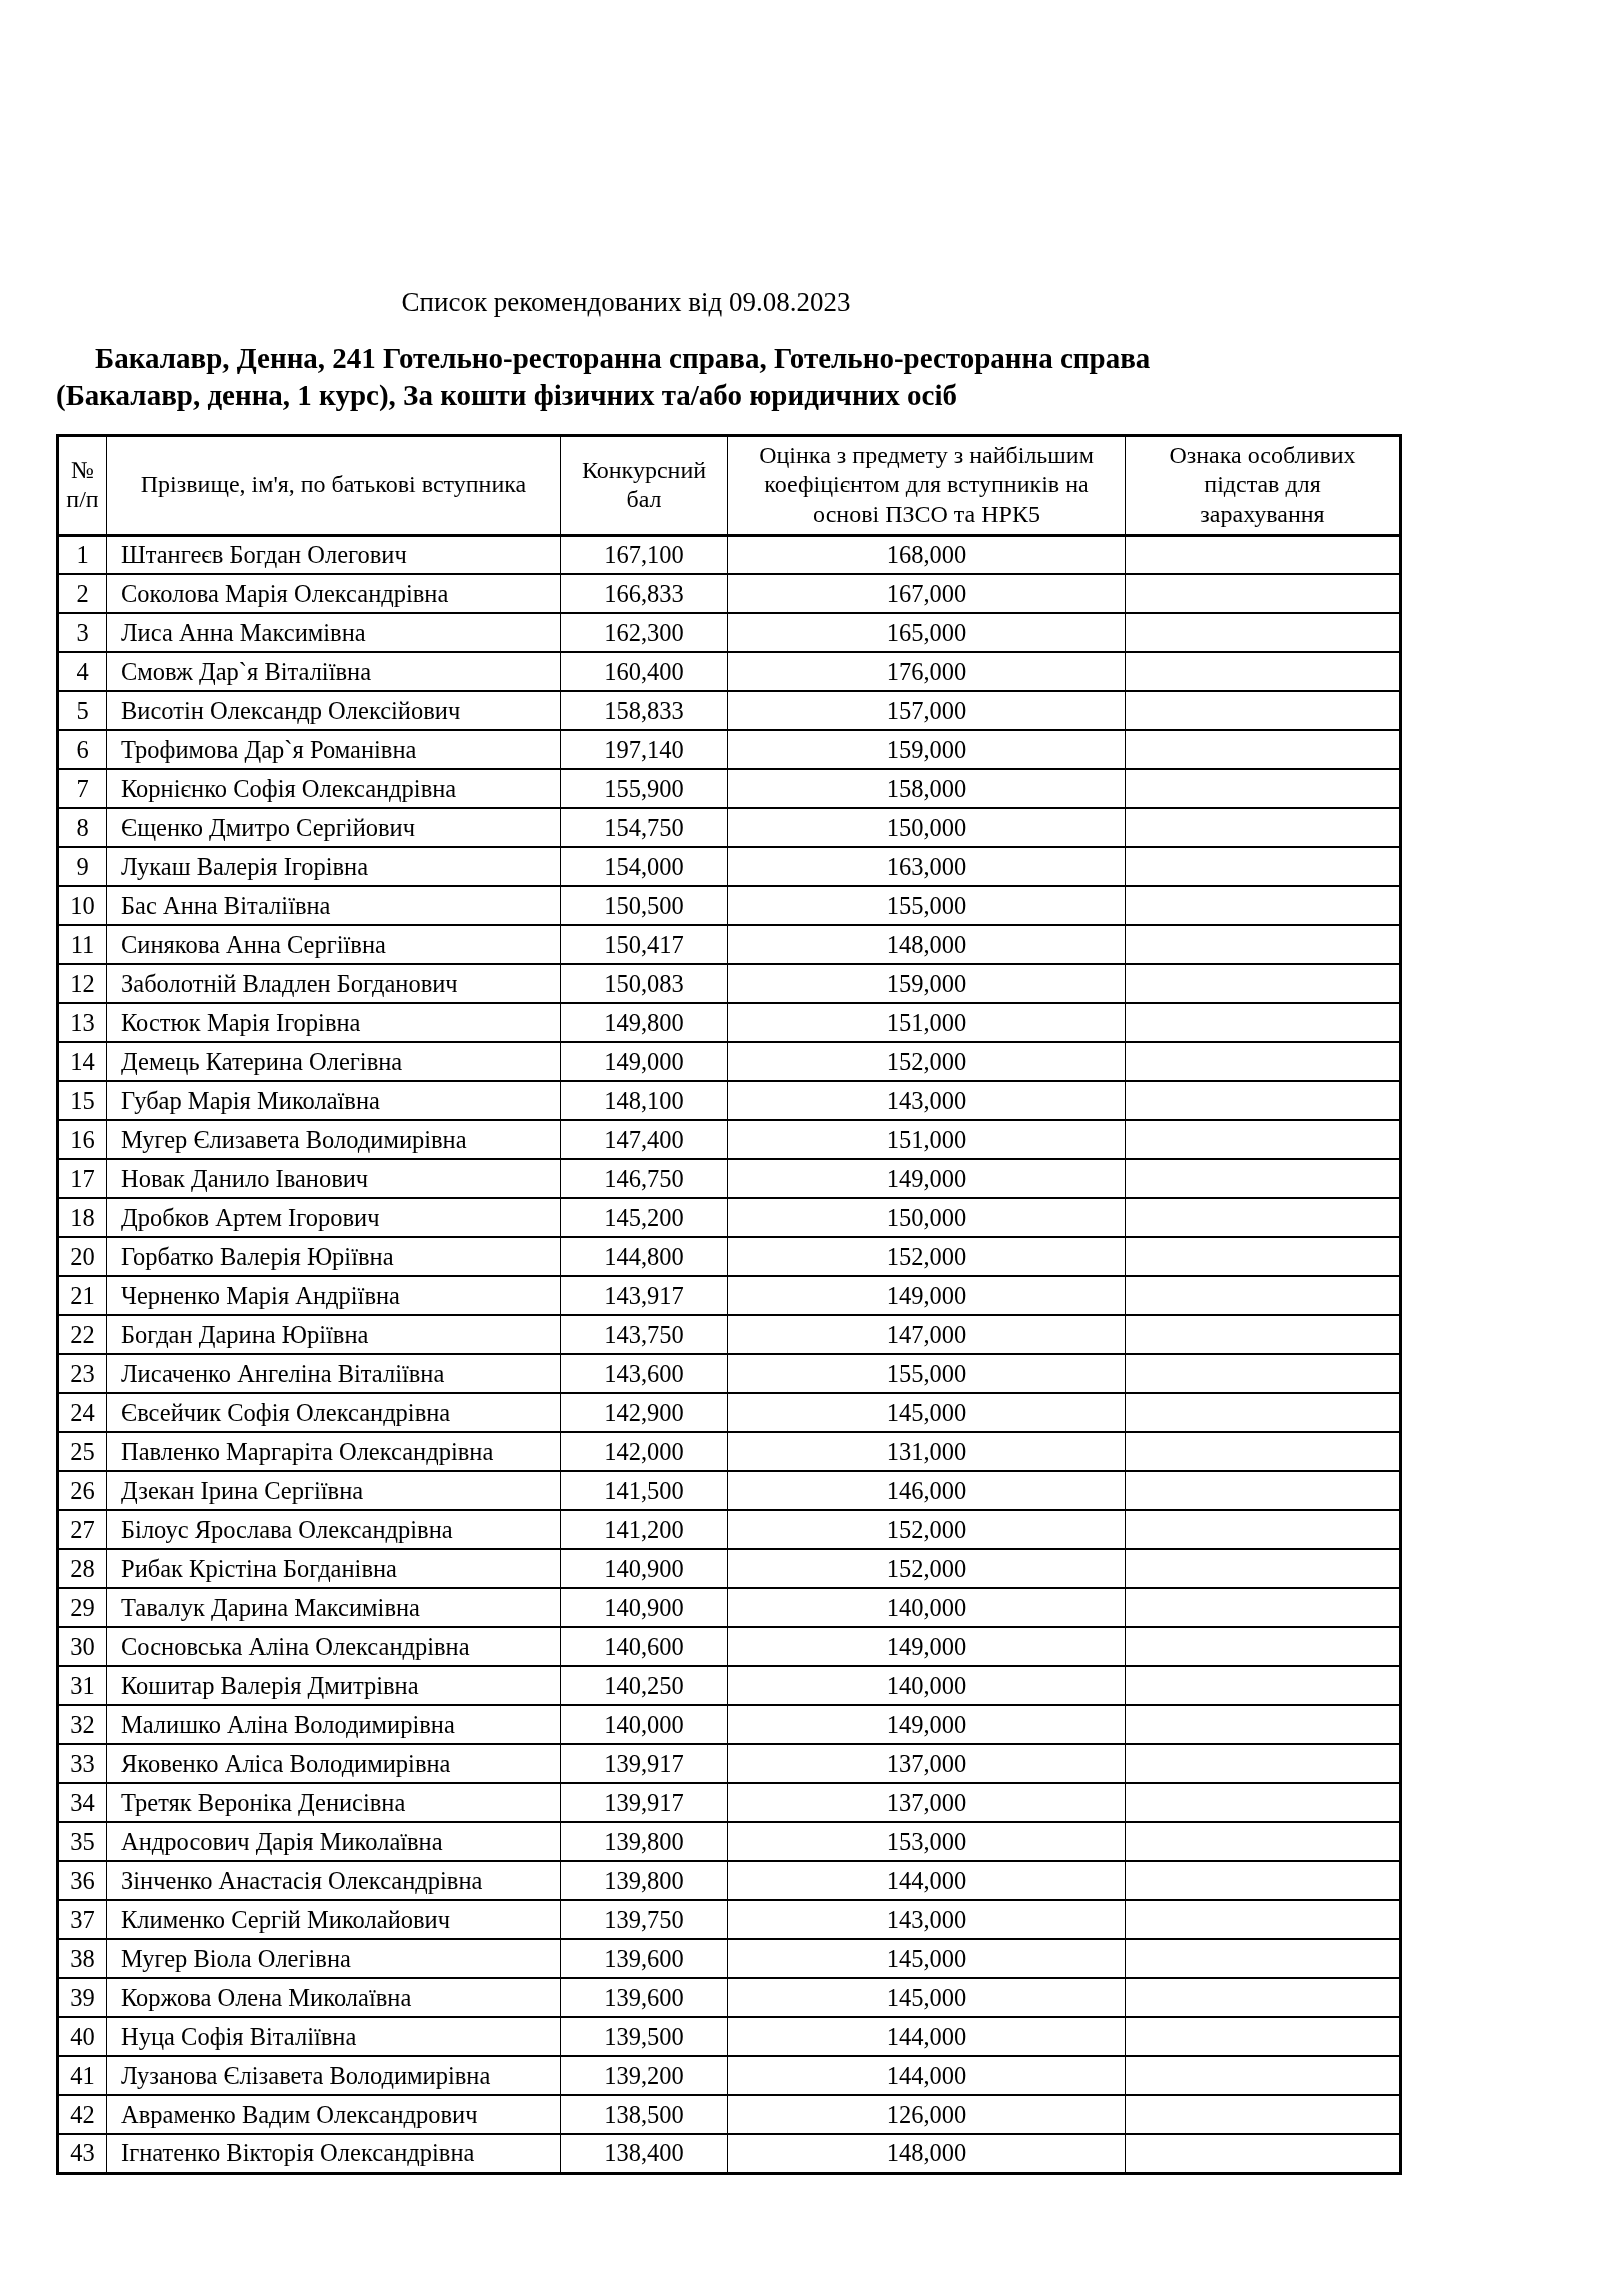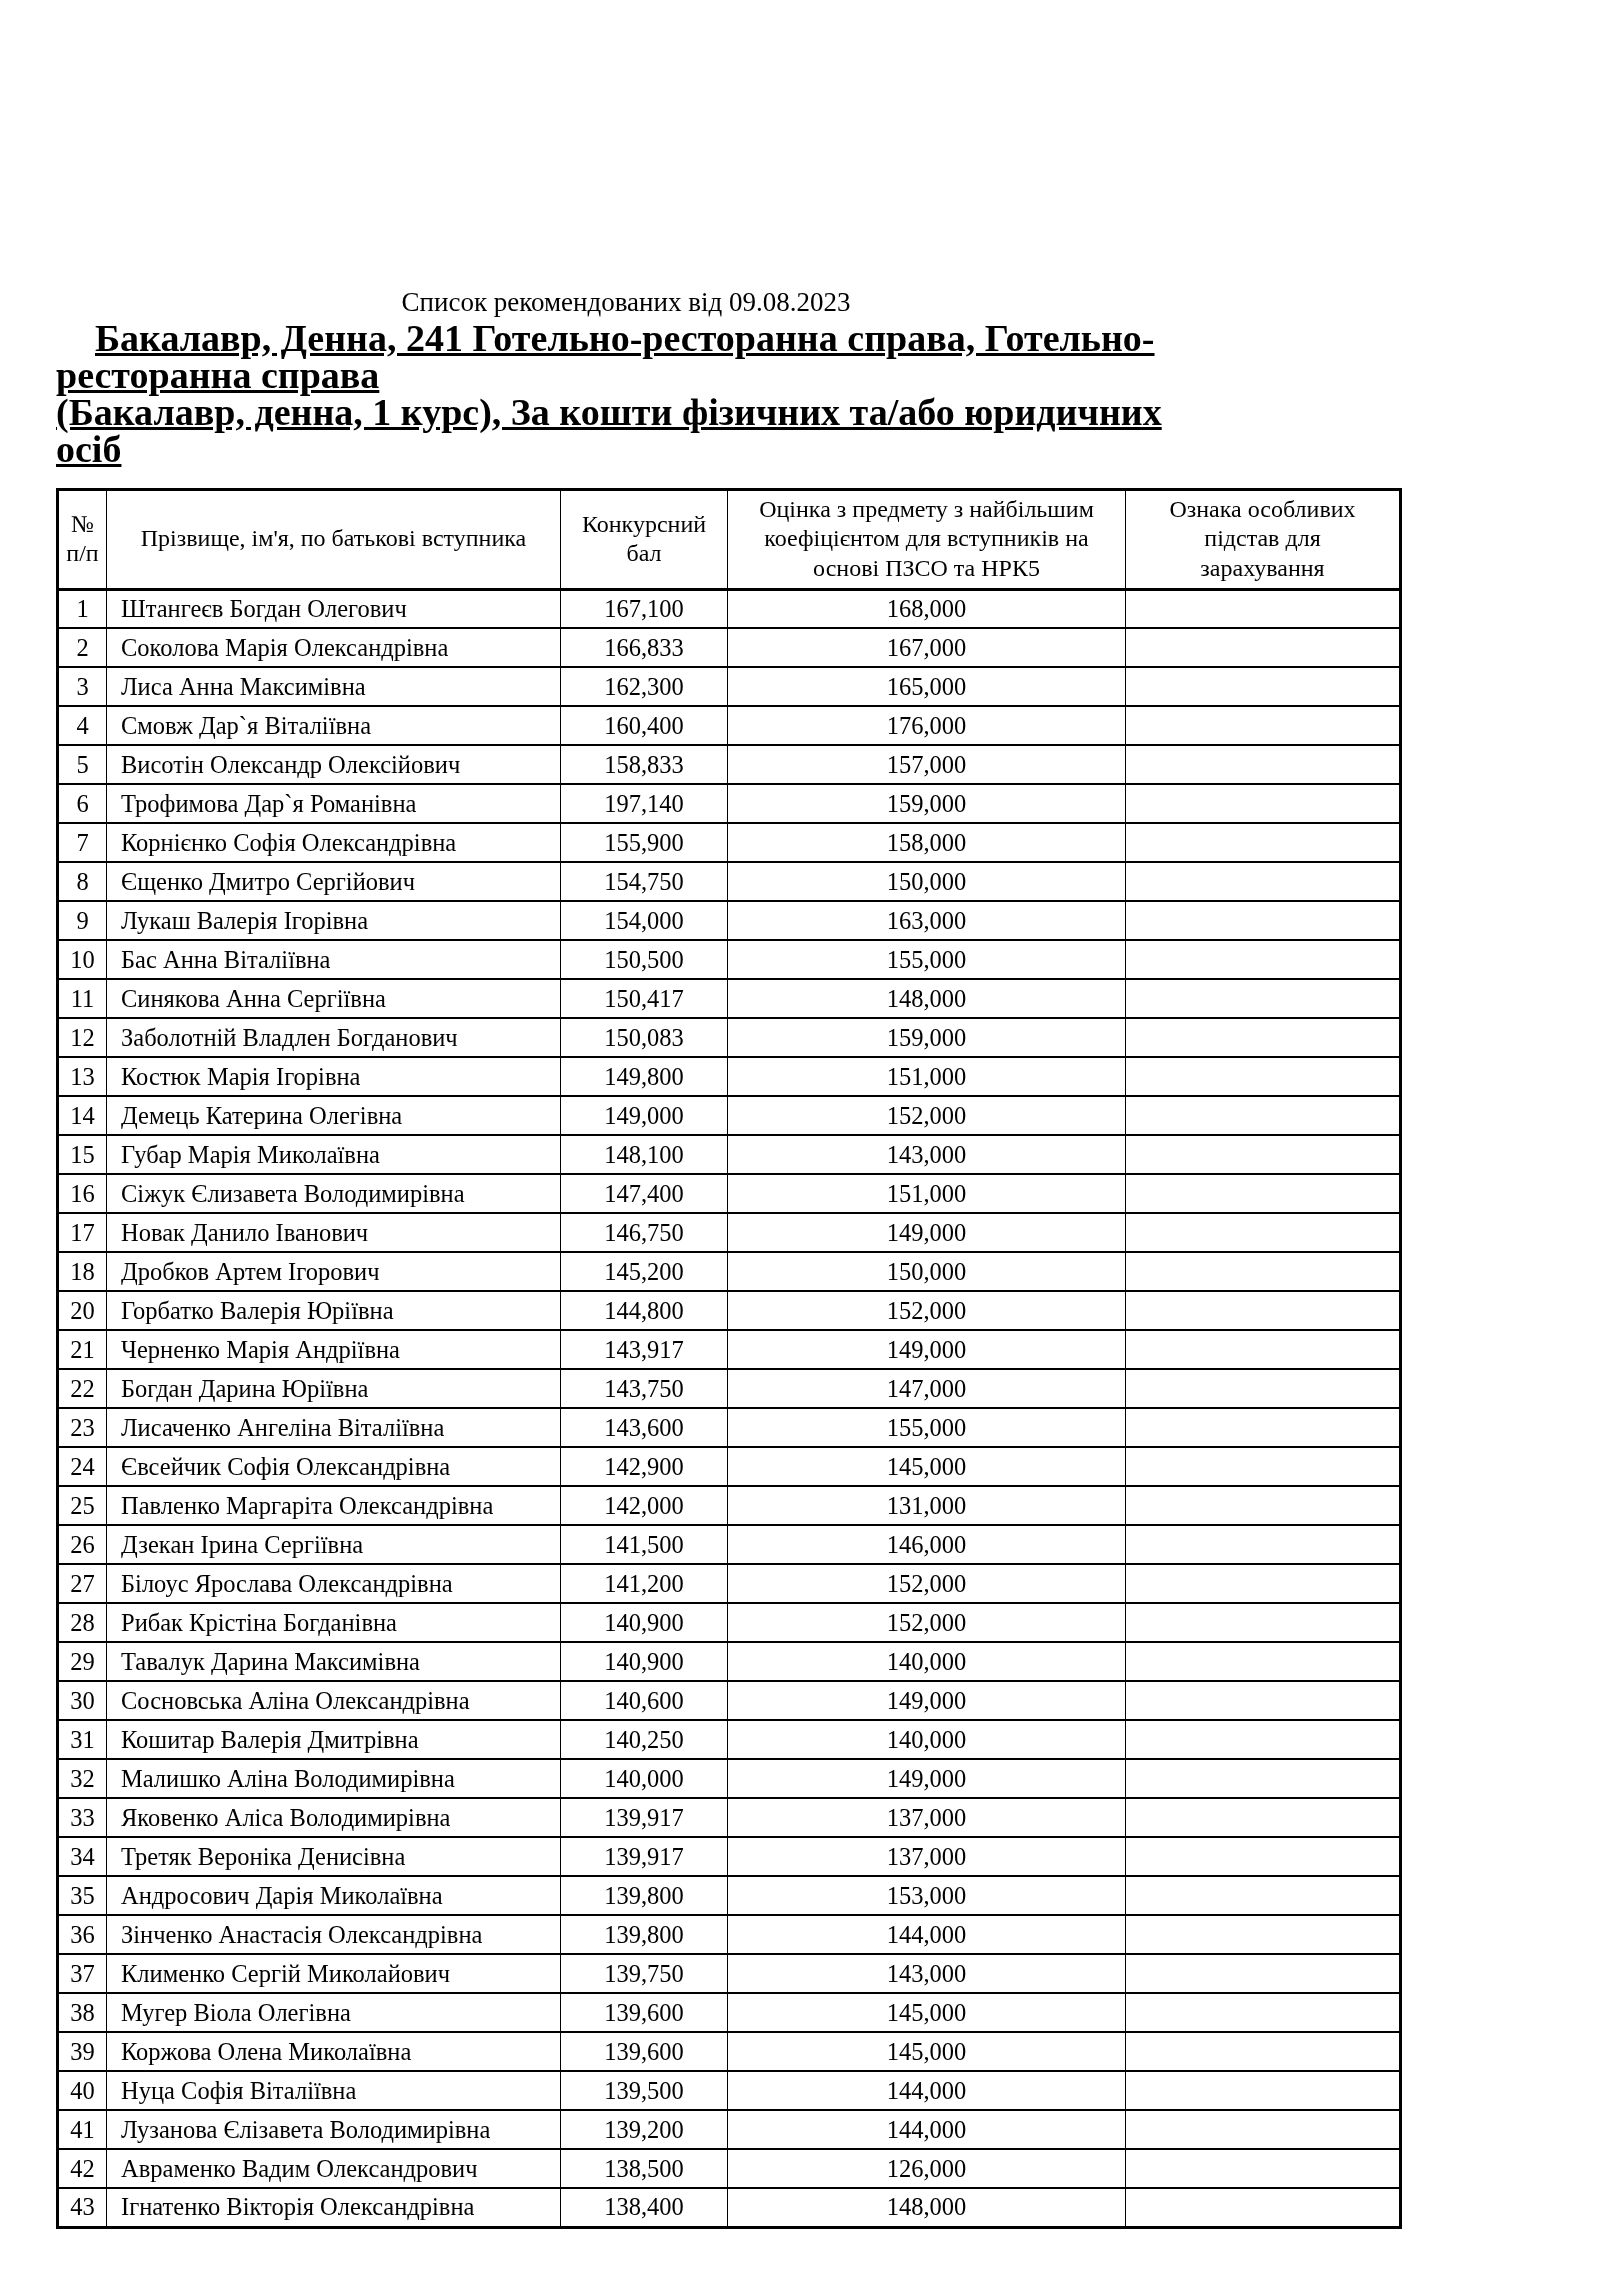--- a/index.html
+++ b/index.html
@@ -24,27 +24,26 @@
     width: 1140px;
     margin-left: 56px;
   }
   .title {
     font-size: 27px;
     line-height: 33px;
     text-align: center;
     white-space: pre-line;
   }
   .subtitle {
-    margin-top: 1px;
-    font-size: 38px;
+    margin-top: 21px;
+    font-size: 29px;
     font-weight: bold;
     line-height: 37px;
     text-indent: 39px;
     white-space: pre-line;
-    text-decoration: underline;
   }
   table.list {
     margin-top: 19.6px;
     border-collapse: collapse;
     table-layout: fixed;
     width: 1343px;
     border: 3.3px solid #000;
   }
   th, td {
     border: 1.6px solid #000;
@@ -211,21 +210,21 @@
           </tr>
           <tr>
             <td class="col-num">15</td>
             <td class="col-name">Губар Марія Миколаївна</td>
             <td class="col-score">148,100</td>
             <td class="col-subject_score">143,000</td>
             <td class="col-special"></td>
           </tr>
           <tr>
             <td class="col-num">16</td>
-            <td class="col-name">Сіжук Єлизавета Володимирівна</td>
+            <td class="col-name">Мугер Єлизавета Володимирівна</td>
             <td class="col-score">147,400</td>
             <td class="col-subject_score">151,000</td>
             <td class="col-special"></td>
           </tr>
           <tr>
             <td class="col-num">17</td>
             <td class="col-name">Новак Данило Іванович</td>
             <td class="col-score">146,750</td>
             <td class="col-subject_score">149,000</td>
             <td class="col-special"></td>

